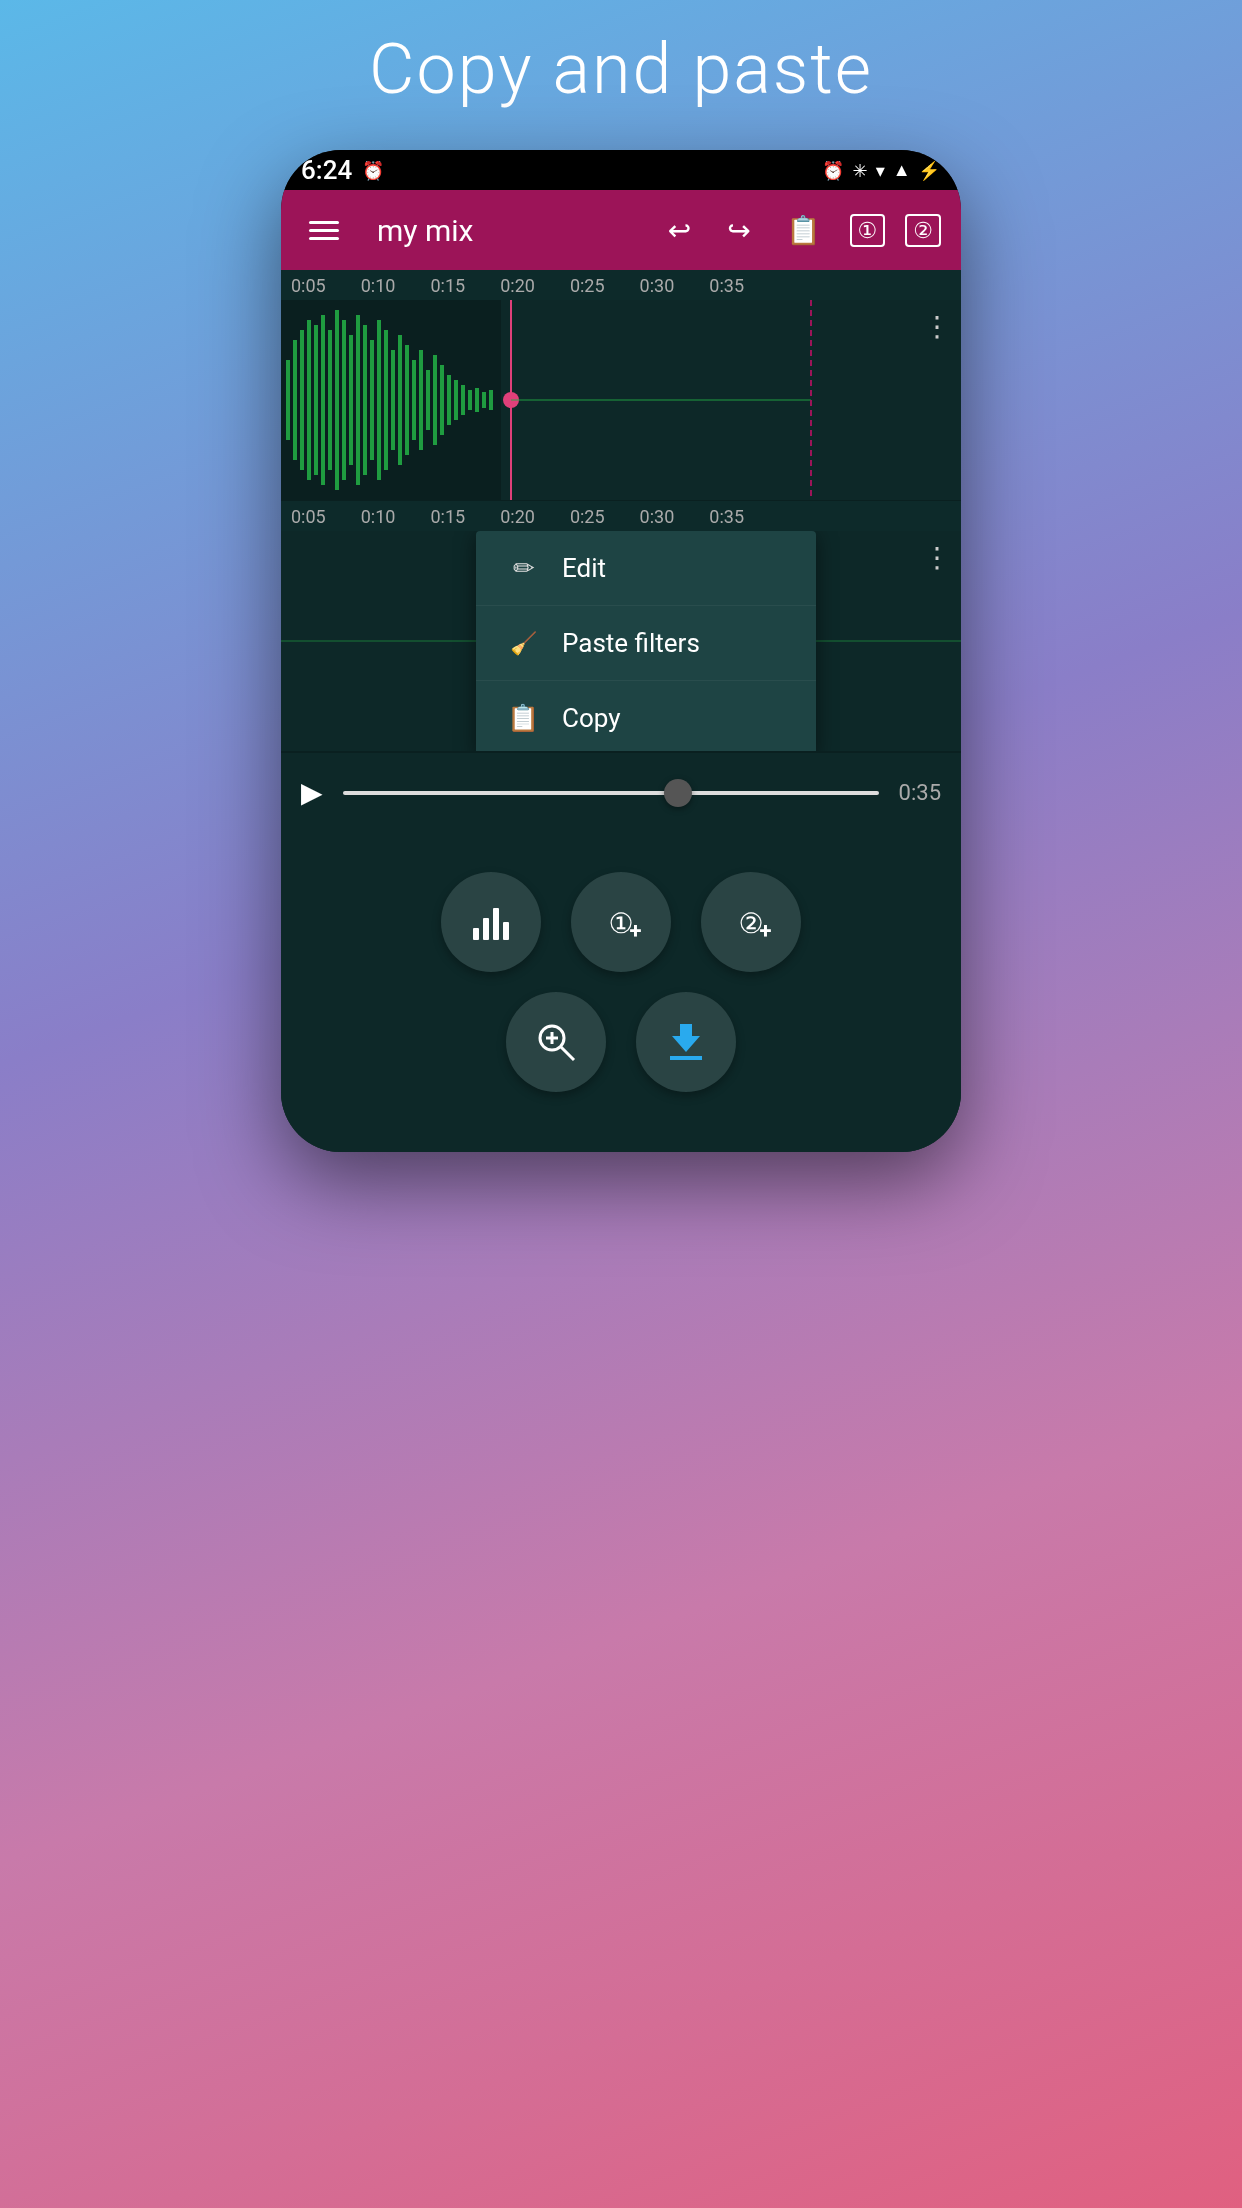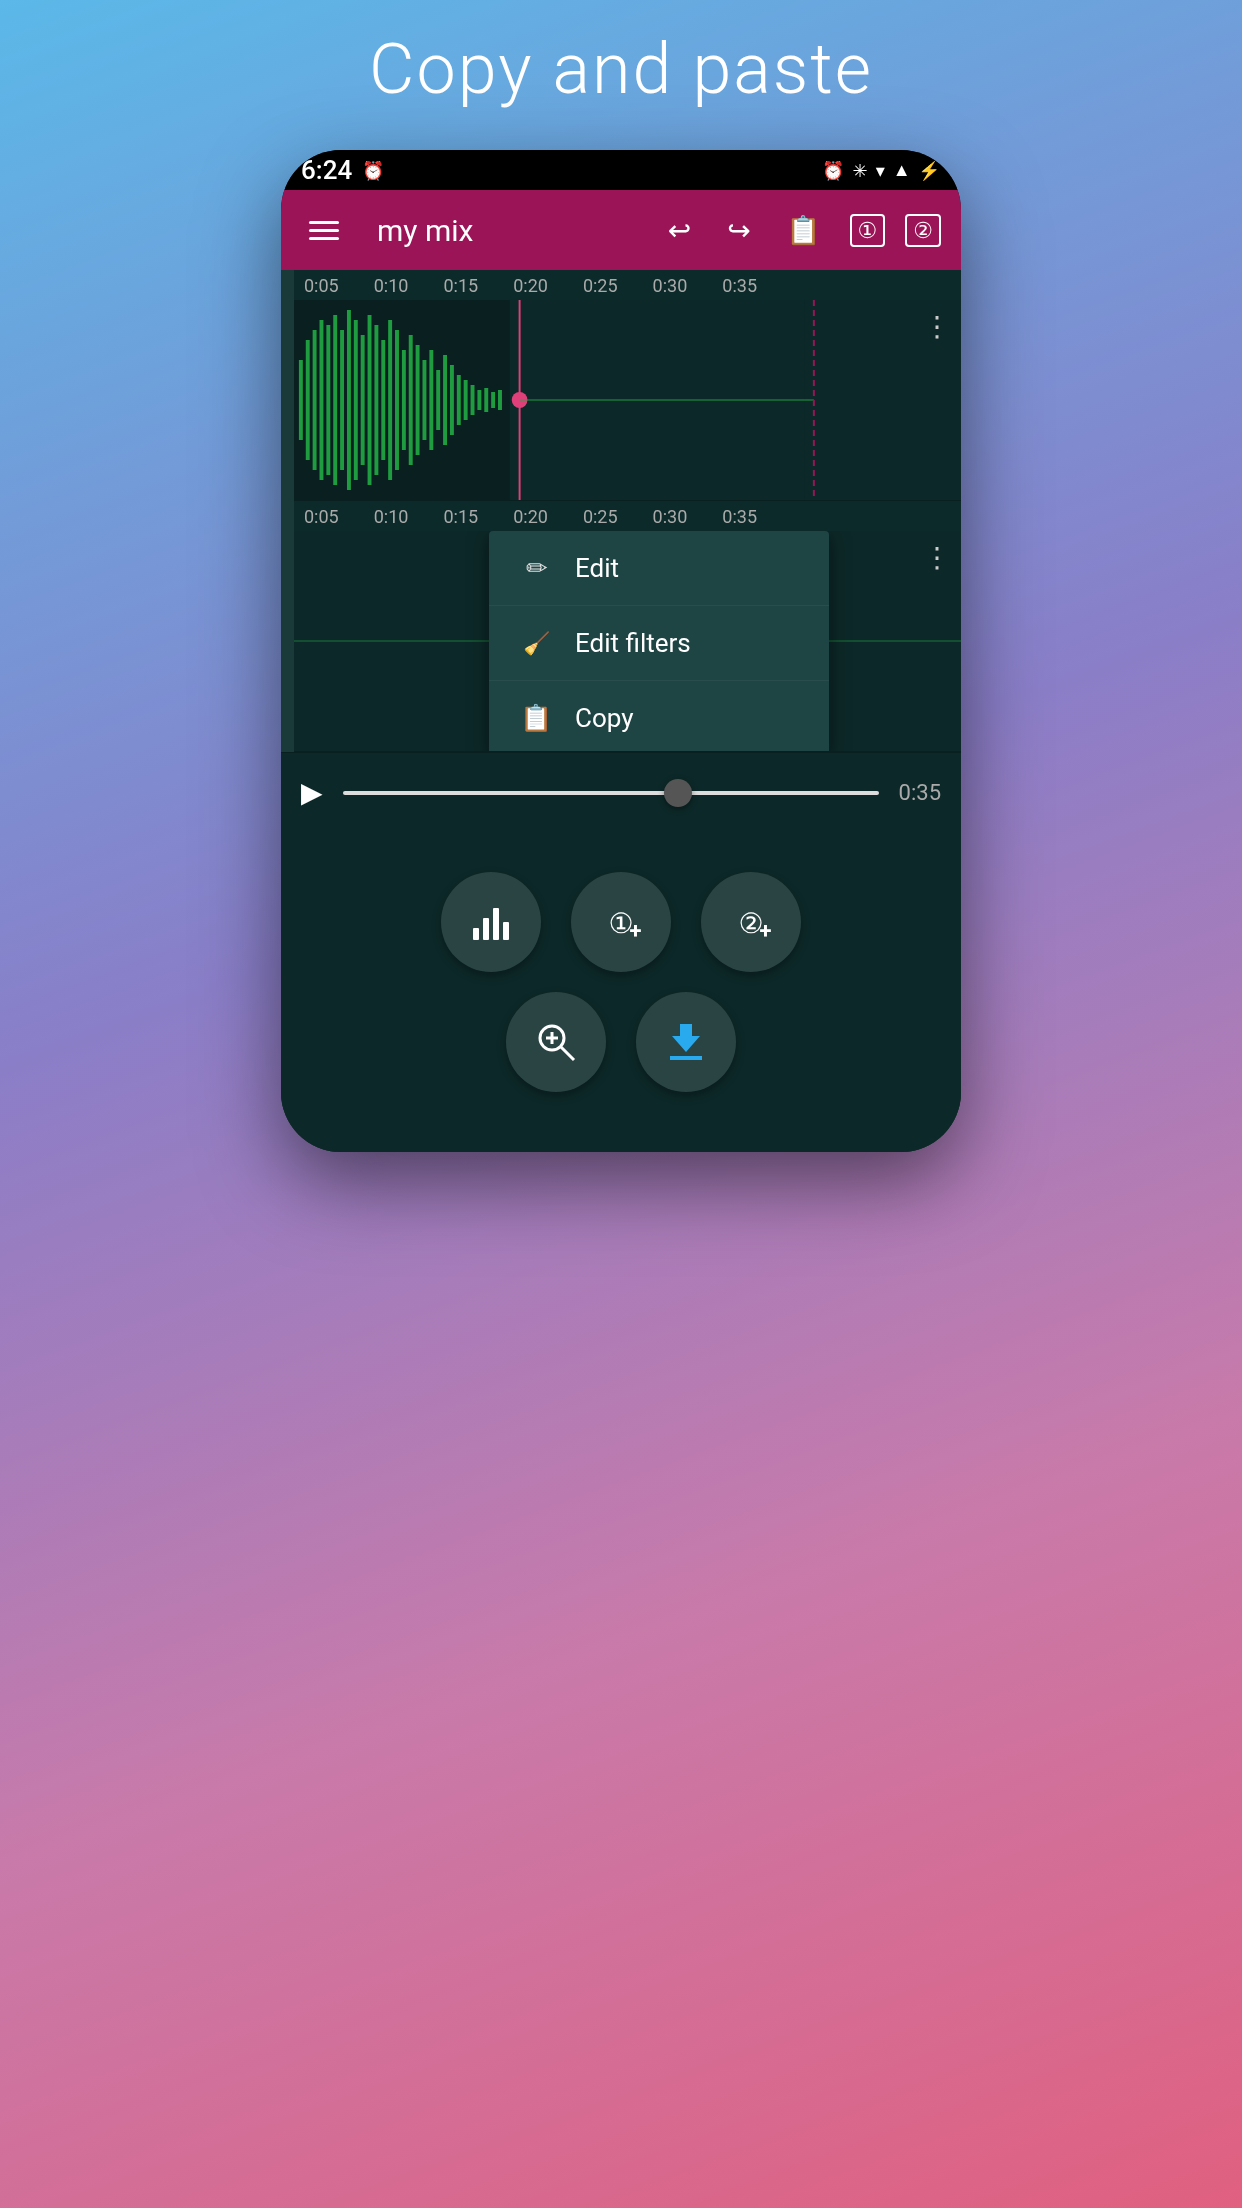--- a/index.html
+++ b/index.html
@@ -106,21 +106,20 @@
     .app-content {
       background: #1a3a3a;
       position: relative;
     }
 
     
     .track-container {
       position: relative;
       background: #0d2a2a;
       border-bottom: 1px solid #0a2020;
-      margin-left: 13px;
     }
 
     .track-timeline {
       display: flex;
       align-items: center;
       height: 30px;
       padding-left: 10px;
       color: #aaa;
       font-size: 18px;
       gap: 35px;
@@ -397,21 +396,21 @@
         <span class="track-more">⋮</span>
 
         
         <div class="context-menu-overlay" style="top:0; left:195px; width:340px;">
           <div class="context-menu-item">
             <span class="context-menu-icon">✏</span>
             <span>Edit</span>
           </div>
           <div class="context-menu-item">
             <span class="context-menu-icon" style="font-size:22px;">🧹</span>
-            <span>Edit filters</span>
+            <span>Paste filters</span>
           </div>
           <div class="context-menu-item">
             <span class="context-menu-icon">📋</span>
             <span>Copy</span>
           </div>
 
         </div>
       </div>
     </div>
 

